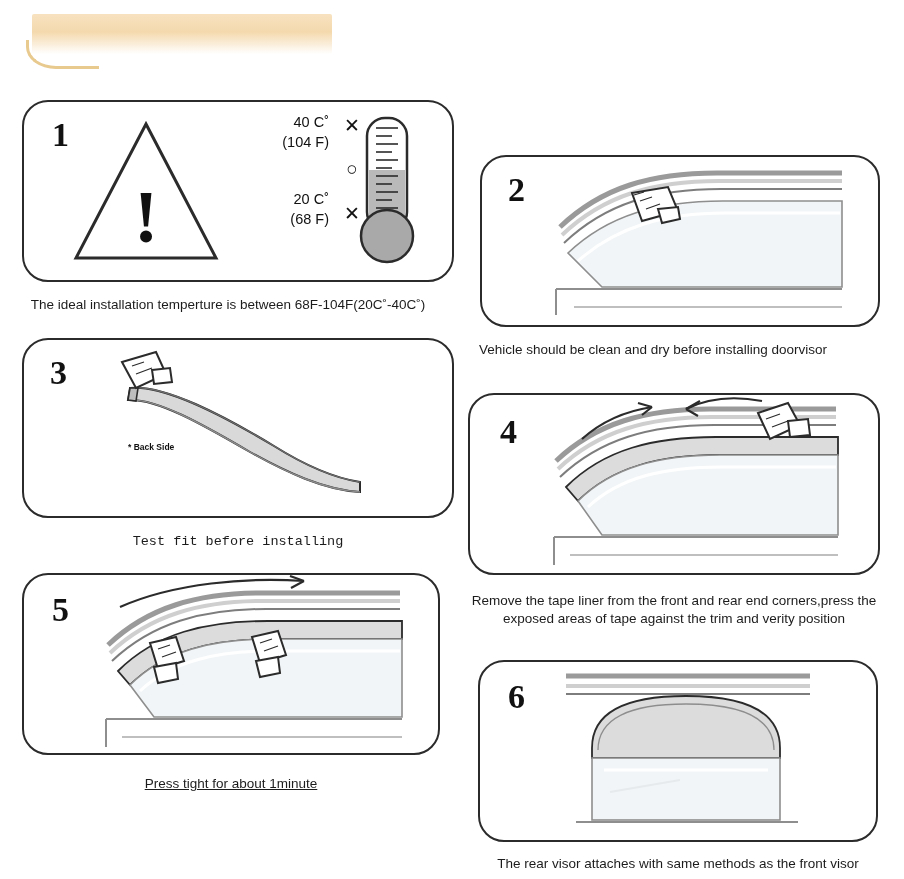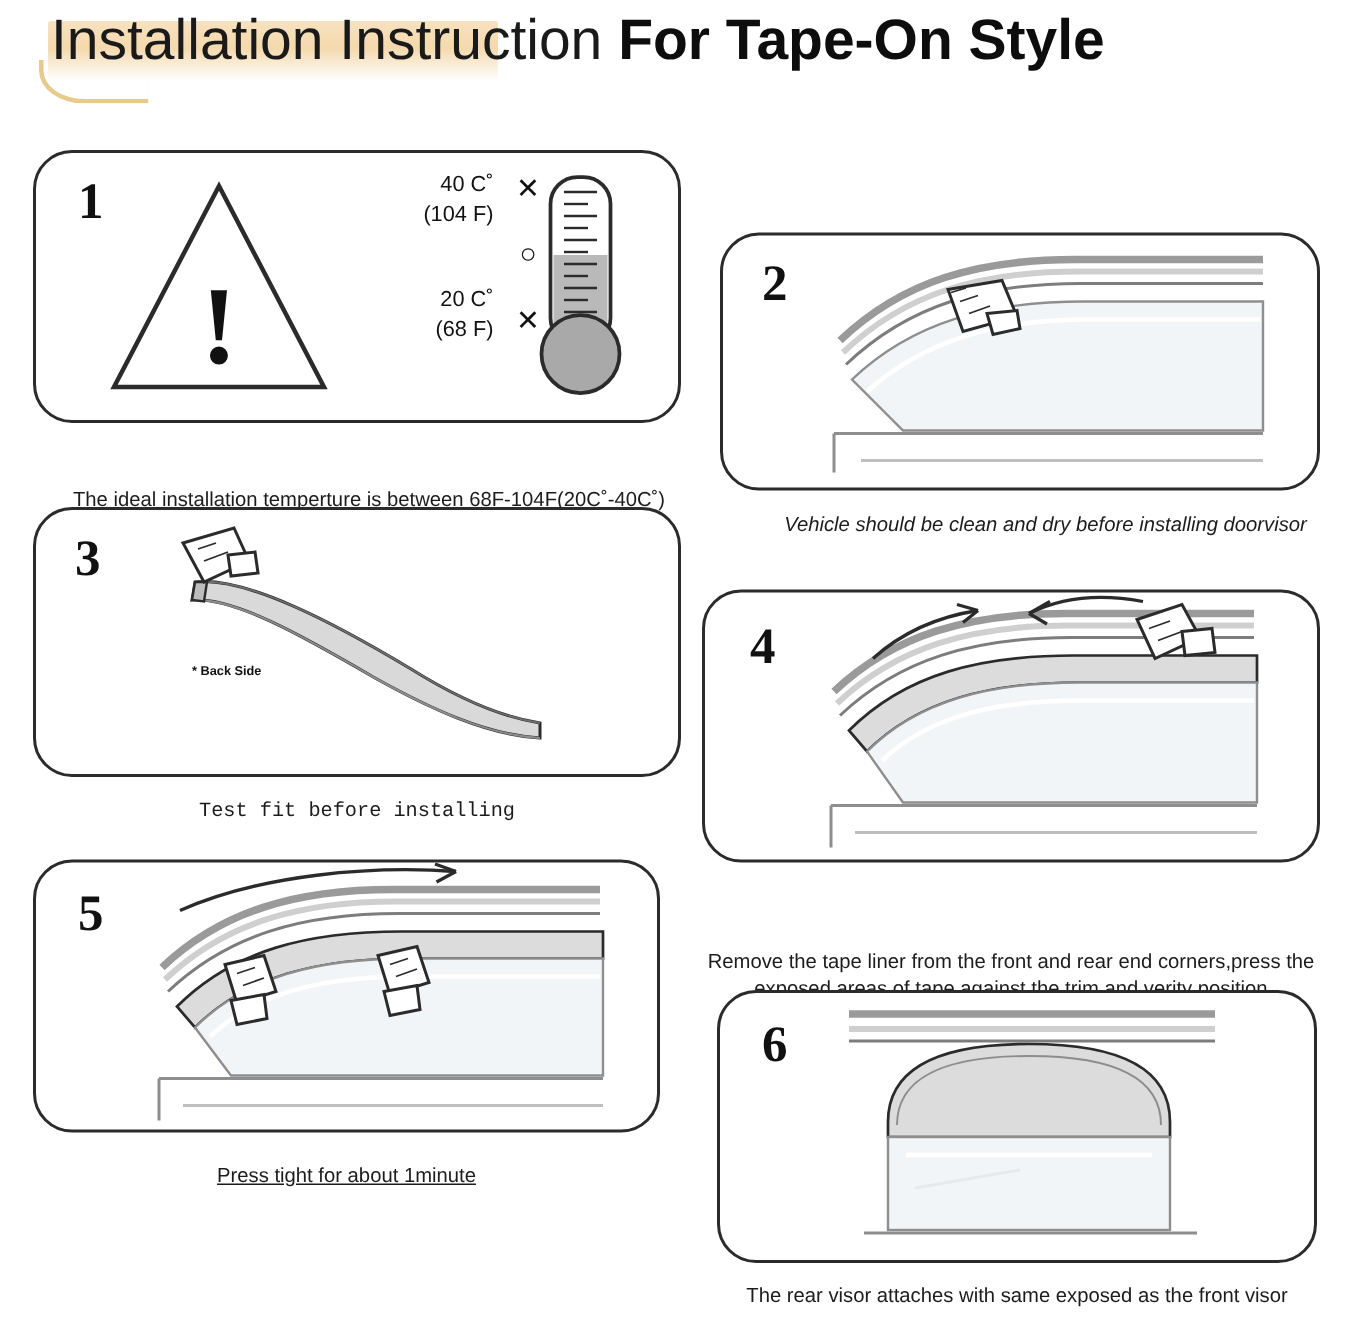--- a/index.html
+++ b/index.html
@@ -88,24 +88,24 @@
   }
 
   
   #panel1 { left: 22px;  top: 100px; width: 432px; height: 182px; }
   #panel2 { left: 480px; top: 155px; width: 400px; height: 172px; }
   #panel3 { left: 22px;  top: 338px; width: 432px; height: 180px; }
   #panel4 { left: 468px; top: 393px; width: 412px; height: 182px; }
   #panel5 { left: 22px;  top: 573px; width: 418px; height: 182px; }
   #panel6 { left: 478px; top: 660px; width: 400px; height: 182px; }
 
-  #cap1 { left: 30px;  top: 296px; width: 432px; margin-top: 28px; }
-  #cap2 { left: 496px; top: 341px; width: 402px; font-style: italic; }
+  #cap1 { left: 12px;  top: 296px; width: 432px; }
+  #cap2 { left: 452px; top: 341px; width: 402px; }
   #cap3 { left: 22px;  top: 533px; width: 432px; font-family: Liberation Mono, monospace; }
-  #cap4 { left: 462px; top: 592px; width: 424px; margin-top: 40px; }
+  #cap4 { left: 462px; top: 592px; width: 424px; }
   #cap5 { left: 22px;  top: 775px; width: 418px; text-decoration: underline; }
   #cap6 { left: 470px; top: 855px; width: 416px; }
 
   svg { display: block; }
   .panel-svg {
     position: absolute;
     left: 0; top: 0;
   }
   .thermo-label {
     font-size: 14.5px;
@@ -118,23 +118,20 @@
     fill: #111;
     font-family: "Liberation Sans", sans-serif;
   }
 </style>
 </head>
 <body>
 
 <div class="title-wrap">
   <div class="title-highlight"></div>
   <div class="title-swoosh"></div>
-  <div class="title-text">
-    <span class="title-a">Installation Instruction </span><span class="title-b">For Tape-On Style</span>
-  </div>
 </div>
 
 <div class="panel" id="panel1">
   <div class="step-num" style="left:28px; top:14px;">1</div>
   <svg class="panel-svg" width="432" height="182" viewBox="0 0 432 182">
 
     <polygon points="122,22 192,156 52,156" fill="#ffffff" stroke="#2b2b2b" stroke-width="3"></polygon>
     <text x="122" y="140" text-anchor="middle" font-size="74" font-weight="bold" font-family="Liberation Serif, serif" fill="#111">!</text>
 
     <g>
@@ -295,13 +292,13 @@
     <path d="M112,86 C112,50 146,34 206,34 C266,34 300,50 300,86 L300,96 L112,96 Z" fill="#dcdcdc" stroke="#2b2b2b" stroke-width="1.8"></path>
     <path d="M118,88 C118,56 150,42 206,42 C262,42 294,56 294,88" fill="none" stroke="#8d8d8d" stroke-width="1.3"></path>
 
     <rect x="112" y="96" width="188" height="62" fill="#f2f5f7" stroke="#8e8e8e" stroke-width="1.6"></rect>
     <path d="M124,108 L288,108" stroke="#ffffff" stroke-width="3"></path>
     <path d="M130,130 L200,118" stroke="#e6eaec" stroke-width="2"></path>
 
     <path d="M96,160 L318,160" stroke="#8e8e8e" stroke-width="2"></path>
   </svg>
 </div>
-<div class="caption" id="cap6">The rear visor attaches with same exposed as the front visor</div>
+<div class="caption" id="cap6">The rear visor attaches with same methods as the front visor</div>
 
 </body></html>

